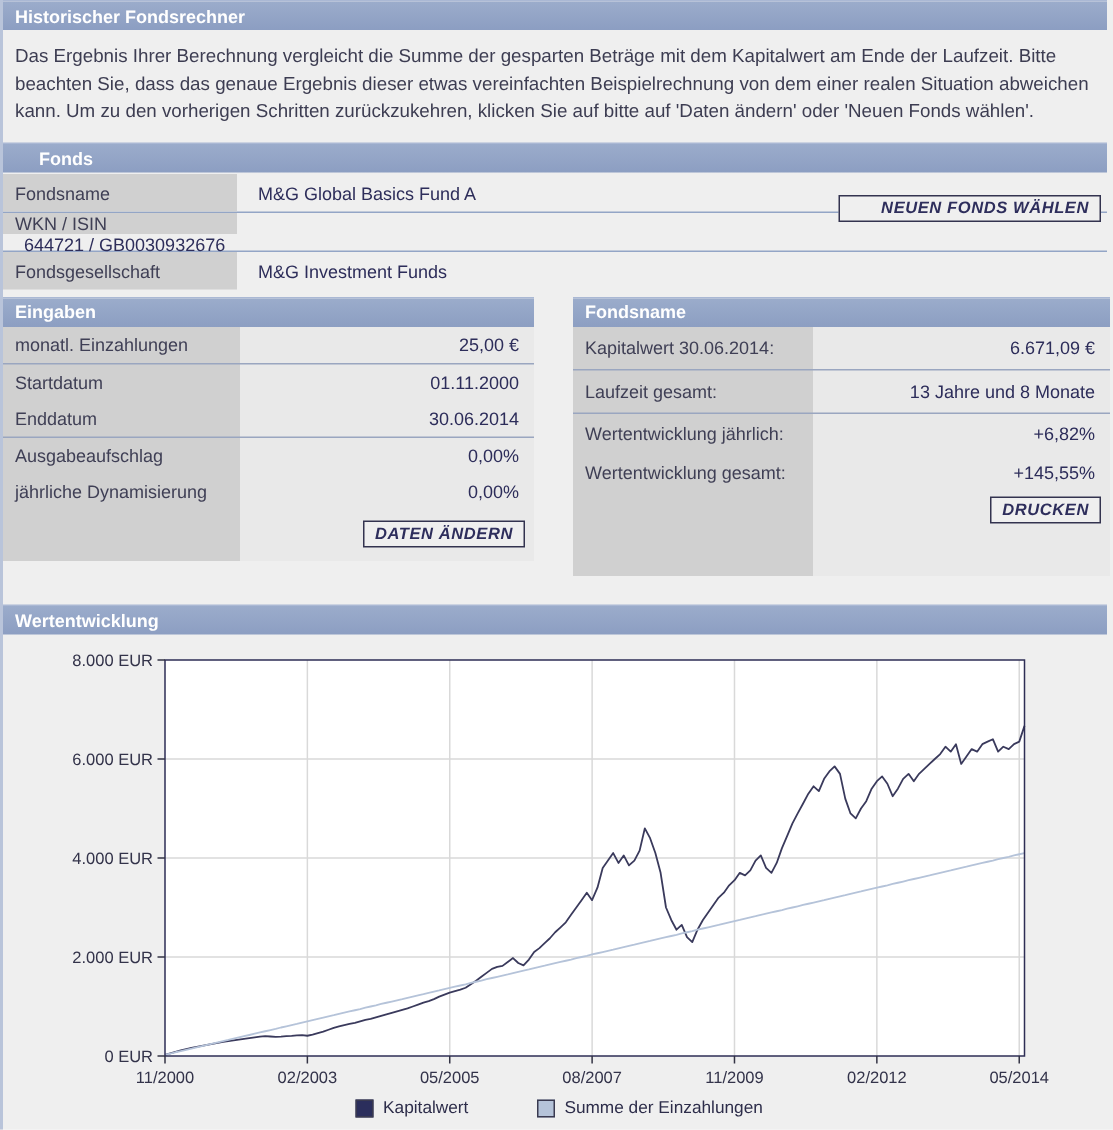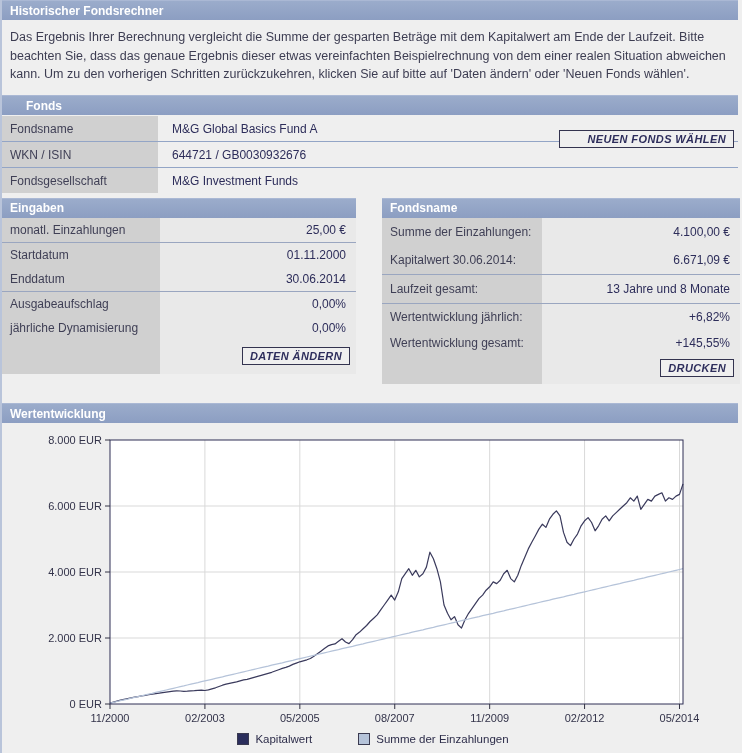--- a/index.html
+++ b/index.html
@@ -65,21 +65,21 @@
   <div class="bar" style="top:0;">Historischer Fondsrechner</div>
 
   <p class="intro">Das Ergebnis Ihrer Berechnung vergleicht die Summe der gesparten Beträge mit dem Kapitalwert am Ende der Laufzeit. Bitte beachten Sie, dass das genaue Ergebnis dieser etwas vereinfachten Beispielrechnung von dem einer realen Situation abweichen kann. Um zu den vorherigen Schritten zurückzukehren, klicken Sie auf bitte auf 'Daten ändern' oder 'Neuen Fonds wählen'.</p>
 
   <div class="bar" style="top:95px;padding-left:24px;">Fonds</div>
 
   <div class="frow sepb" style="top:116px;">
     <div class="flabel">Fondsname</div>
     <div class="fvalue">M&amp;G Global Basics Fund A</div>
   </div>
-  <div class="frow sepb" style="top:142px;">
+  <div class="frow sepb" style="top:142px;flex-direction:column;">
     <div class="flabel">WKN / ISIN</div>
     <div class="fvalue">644721 / GB0030932676</div>
   </div>
   <div class="frow" style="top:168px;">
     <div class="flabel">Fondsgesellschaft</div>
     <div class="fvalue">M&amp;G Investment Funds</div>
   </div>
   <button class="btn btn-abs" style="top:130px; right:8px;padding-left:27px;">NEUEN FONDS WÄHLEN</button>
 
   <div class="panel" style="left:0; top:198px; width:354px;">
@@ -111,24 +111,20 @@
         <button class="btn">DATEN ÄNDERN</button>
       </div>
     </div>
   </div>
 
   <div class="panel" style="left:380px; top:198px; width:358px;">
     <div class="pheader">Fondsname</div>
     <div class="pbody" style="height:166px;">
       <div class="col-label-bg" style="width:160px;"></div>
       <div class="col-value-bg" style="left:160px;"></div>
-      <div class="prow" style="height:28px;">
-        <span class="lbl">Summe der Einzahlungen:</span>
-        <span class="val">4.100,00 €</span>
-      </div>
       <div class="prow sepb" style="height:28px;">
         <span class="lbl">Kapitalwert 30.06.2014:</span>
         <span class="val">6.671,09 €</span>
       </div>
       <div class="prow sepb" style="height:28px;gap:27px;">
         <span class="lbl">Laufzeit gesamt:</span>
         <span class="val">13 Jahre und 8 Monate</span>
       </div>
       <div class="prow" style="height:26px;gap:19px;">
         <span class="lbl">Wertentwicklung jährlich:</span>

